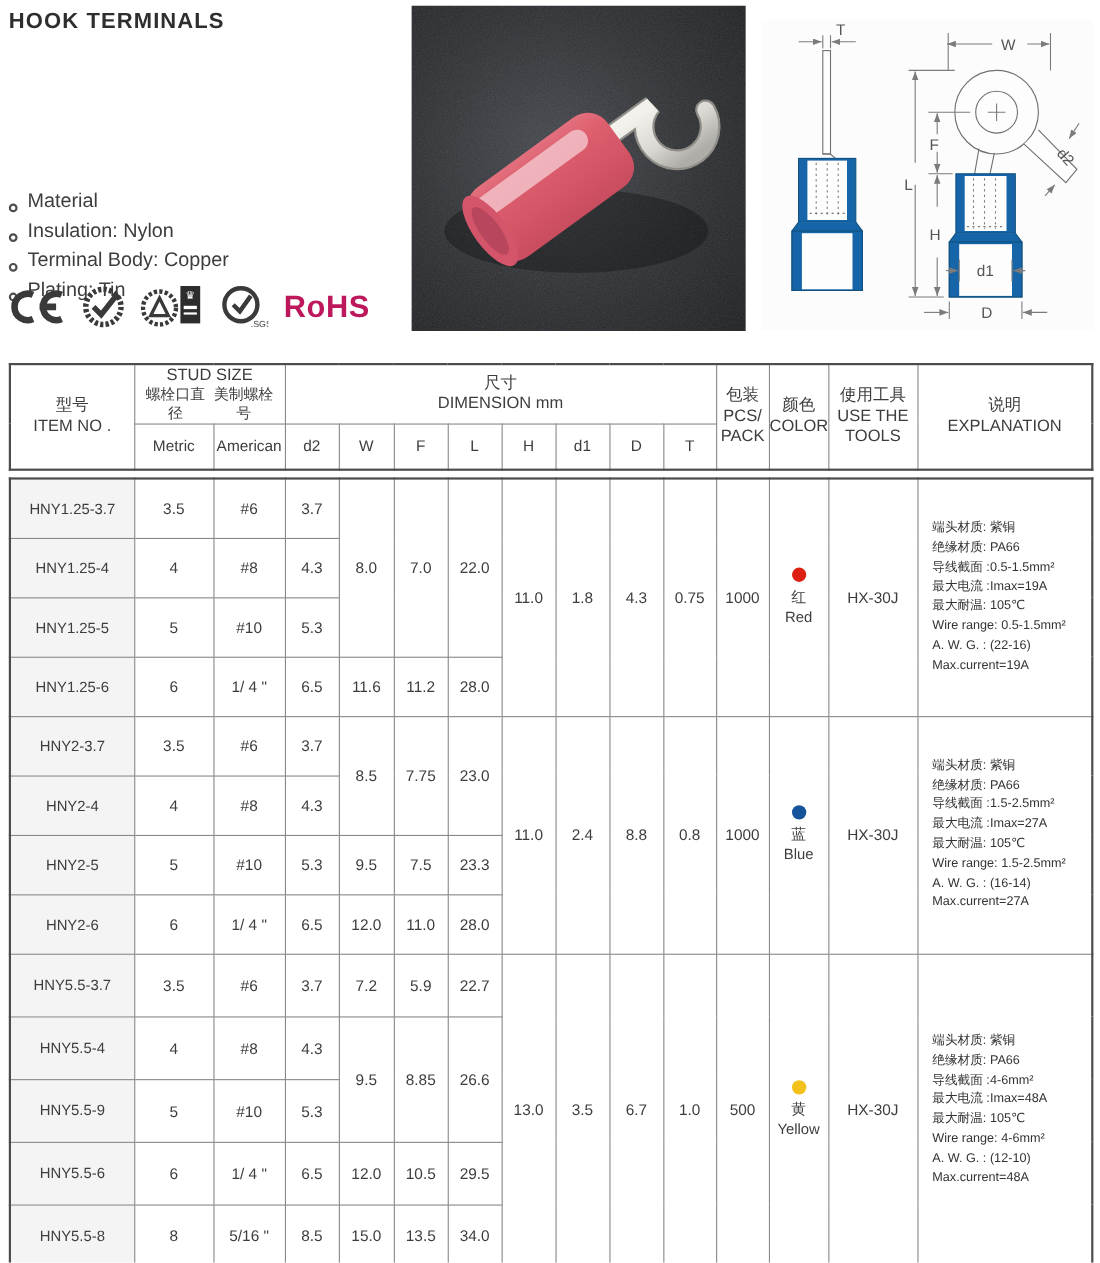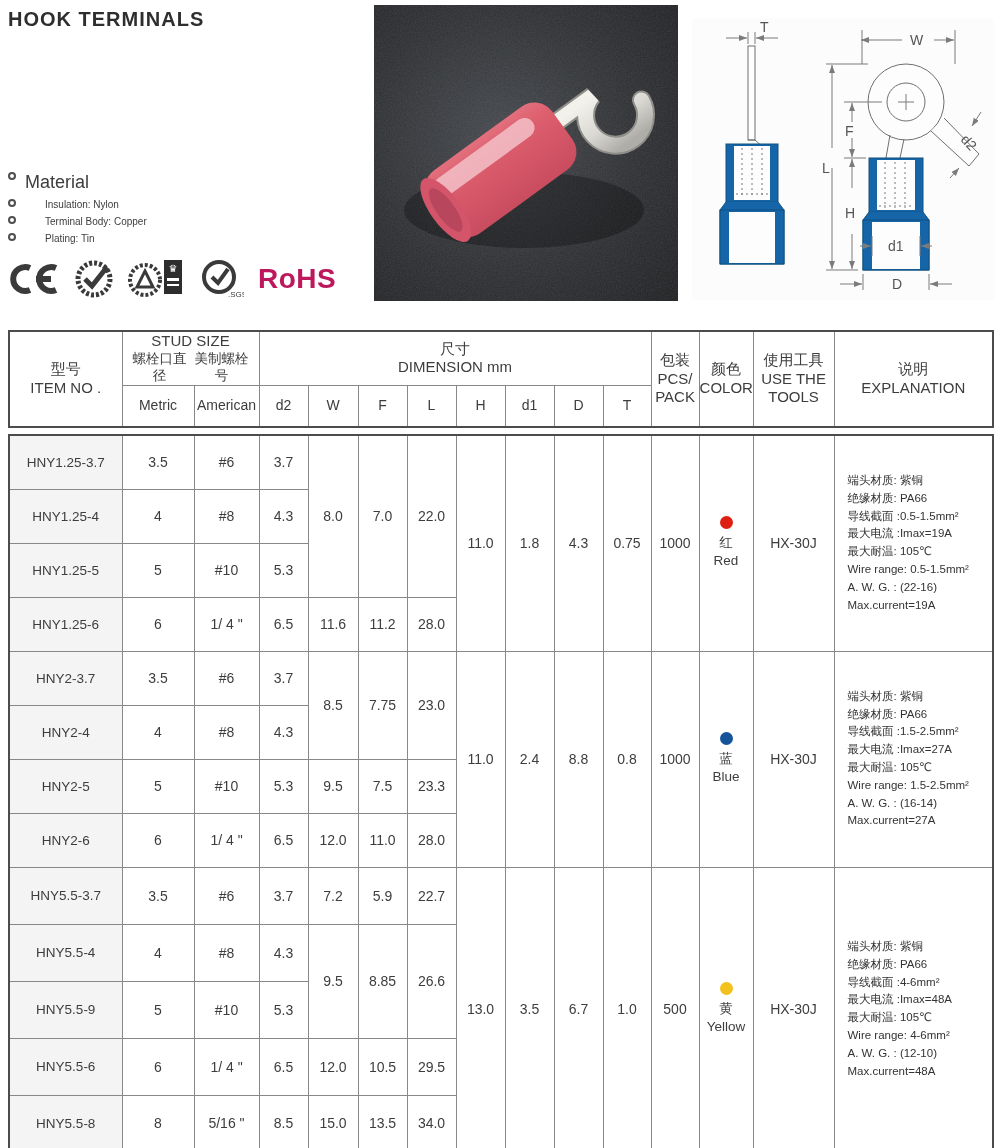--- a/index.html
+++ b/index.html
@@ -6,24 +6,24 @@
   body { background:#fff; font-family:"Liberation Sans","DejaVu Sans",sans-serif; color:#3d3d3d; }
   .page { position:relative; width:1000px; height:1148px; background:#fff; overflow:hidden; }
 
   
   .top { position:relative; height:292px; }
   .title { position:absolute; left:8px; top:8px; font-size:20px; font-weight:bold; color:#2e2e2e; letter-spacing:1px; }
   .photo { position:absolute; left:374px; top:5px; width:304px; height:296px; }
   .diagram { position:absolute; left:692px; top:18px; width:302px; height:282px; background:#fcfcfc; }
 
   .material { position:absolute; left:8px; top:172px; }
-  .mat-row { display:flex; align-items:flex-start; margin-bottom:6px; }
+  .mat-row { display:flex; align-items:flex-end; margin-bottom:6px; }
   .bullet { width:8px; height:8px; border:2px solid #4e4e4e; border-radius:50%; margin-right:9px; flex:0 0 auto; }
   .mat-head { font-size:18px; }
-  .mat-item { font-size:10px;margin-left:20px; }
+  .mat-item { font-size:18px; }
 
   .certs { position:absolute; left:6px; top:258px; display:flex; align-items:center; gap:14px; }
   .rohs { font-size:28px; font-weight:bold; color:#be185d; letter-spacing:0.5px; }
 
   
   .tblwrap { position:absolute; left:8px; top:330px; width:984px; }
   table { border-collapse:collapse; table-layout:fixed; width:984px; }
   td { border:1px solid #888; text-align:center; vertical-align:middle; font-size:14px; color:#3d3d3d; overflow:hidden; }
   table.hdr, table.bodytbl { border:2px solid #4c4c4c; }
   table.bodytbl { margin-top:6px; }

